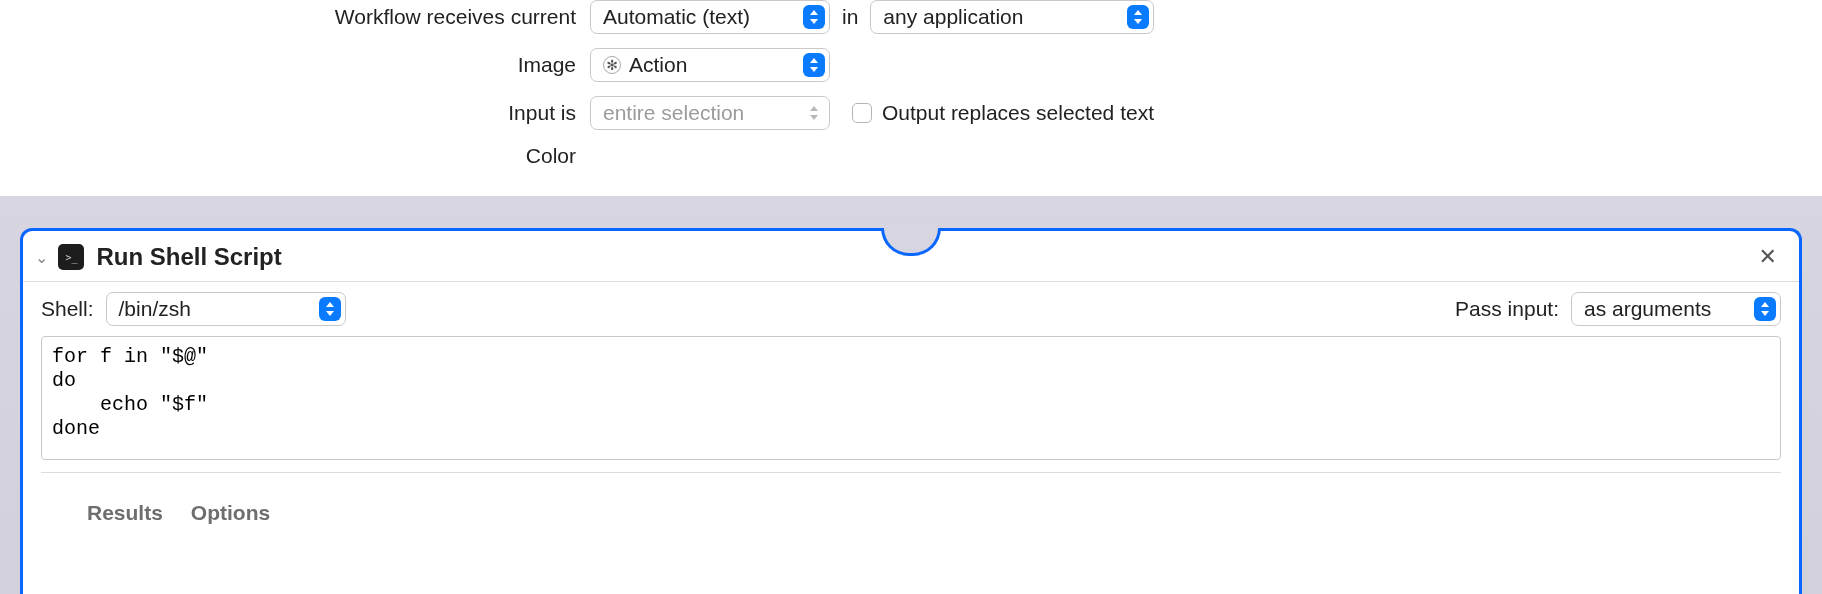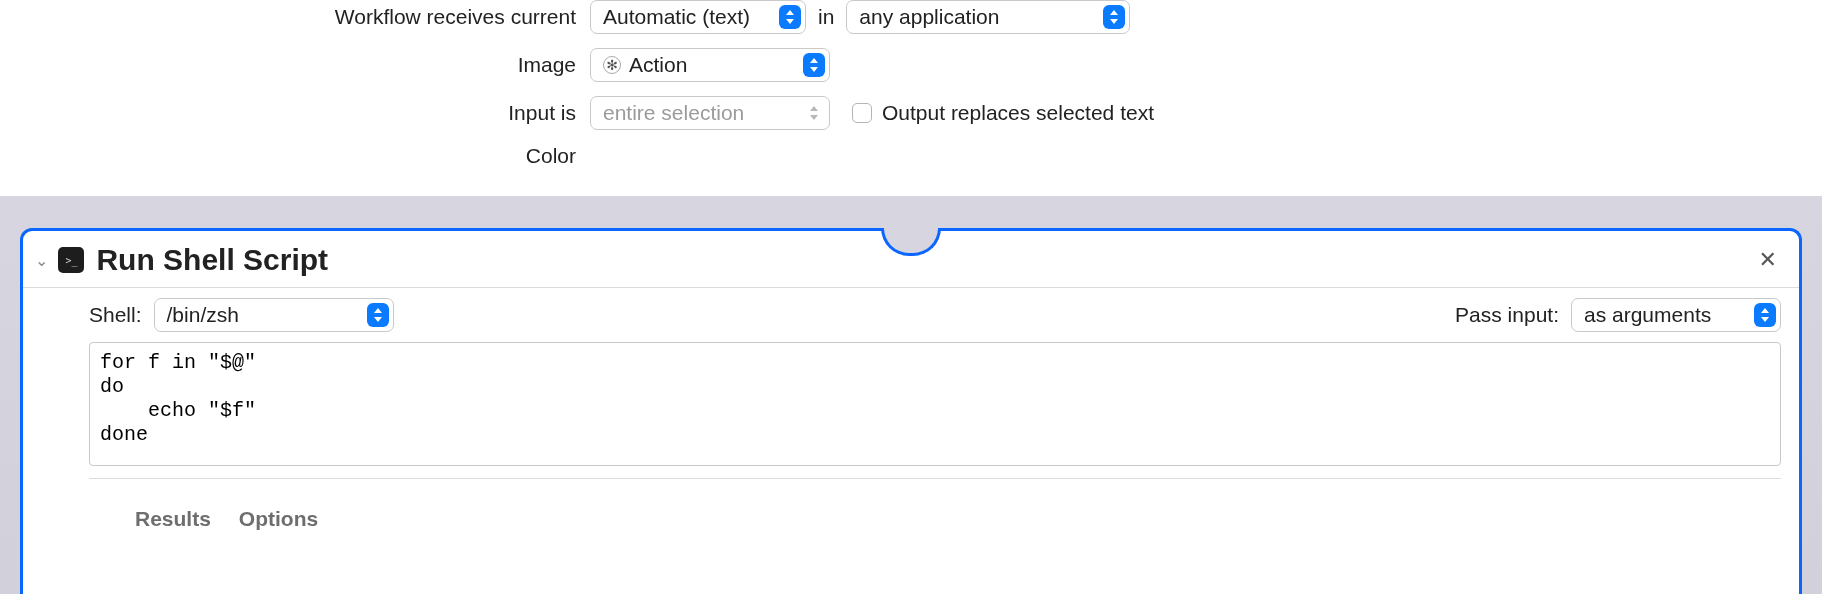--- a/index.html
+++ b/index.html
@@ -132,31 +132,30 @@
     user-select: none;
   }
   .app-icon {
     width: 26px; height: 26px;
     background: #1d1d1d;
     border-radius: 5px;
     margin-right: 12px;
     display: flex; align-items: center; justify-content: center;
     color: #cfcfcf; font-size: 10px; font-family: monospace;
   }
-  .action-title { font-weight: 700; font-size: 30px; }
+  .action-title { font-weight: 700; font-size: 24px; }
   .close-x {
     margin-left: auto;
     color: #555;
     font-size: 22px;
     padding: 0 6px;
   }
 
   .action-body {
     padding: 10px 18px 0 18px;
-    margin-left: 48px;
   }
   .body-row {
     display: flex;
     align-items: center;
     margin-bottom: 10px;
   }
   .body-row .k { margin-right: 12px; }
   .spacer { flex: 1; }
 
   .script-box {
@@ -182,21 +181,21 @@
     font-weight: 700;
   }
 </style>
 </head>
 <body>
 
 <div class="config">
 
   <div class="row">
     <div class="label">Workflow receives current</div>
-    <div class="popup" style="width:216px">
+    <div class="popup" style="width:240px">
       <span>Automatic (text)</span>
       <span class="stepper blue">
         <svg width="12" height="14" viewBox="0 0 12 14">
             <path d="M6 0 2 5h8zM6 14 2 9h8z" fill="#fff"></path>
           </svg>
       </span>
     </div>
     <span class="inline-text">in</span>
     <div class="popup" style="width:284px">
       <span>any application</span>

